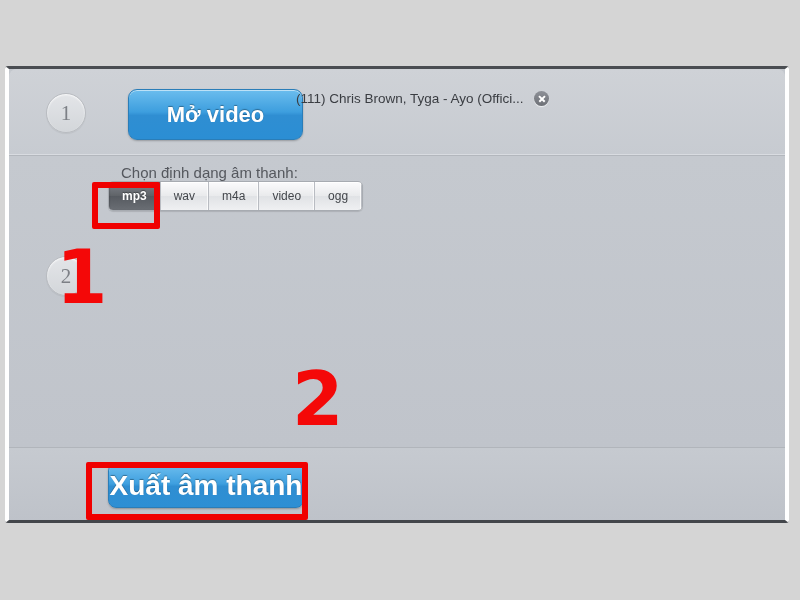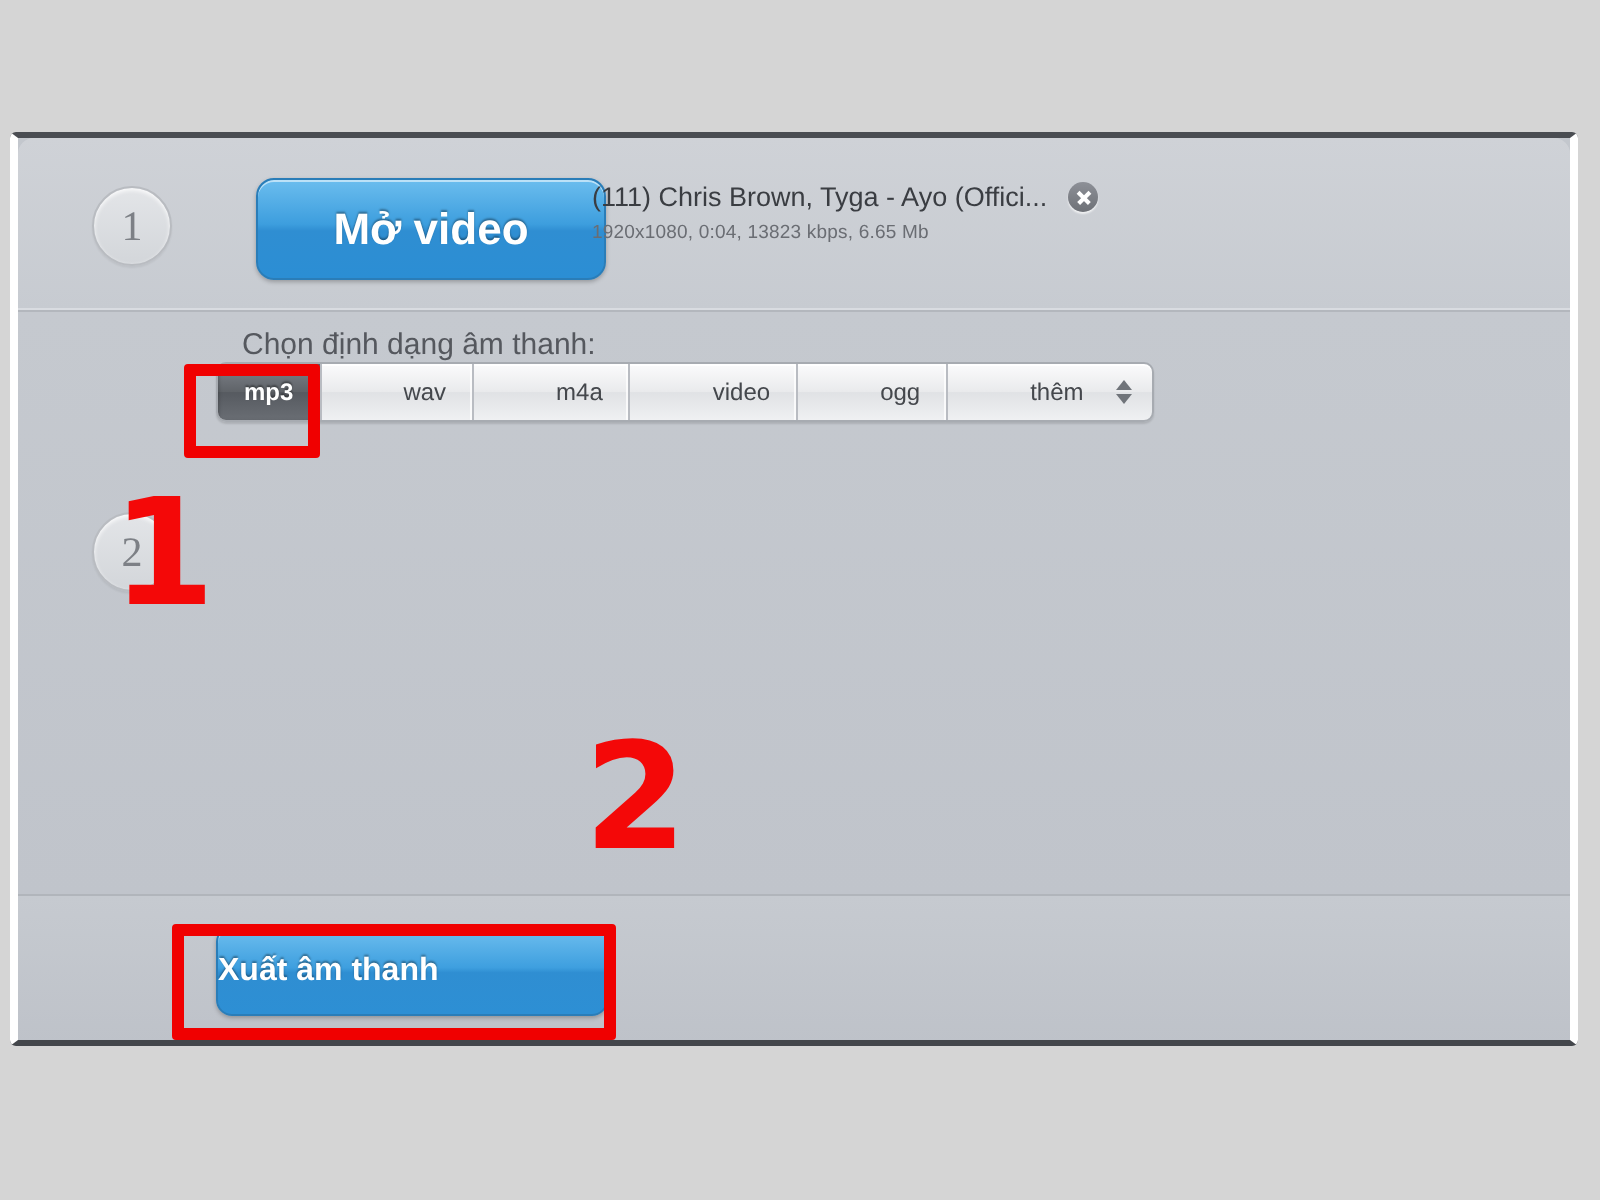--- a/index.html
+++ b/index.html
@@ -166,21 +166,20 @@
     left: 99px;
     top: 25px;
     height: 28px;
     display: flex;
     border-radius: 5px;
     border: 1px solid #a7abb1;
     background: linear-gradient(180deg, #fbfbfc 0%, #e9eaec 50%, #e0e2e5 51%, #eff0f2 100%);
     box-shadow: inset 0 1px 0 rgba(255,255,255,0.9),
                 0 1px 1px rgba(0,0,0,0.12);
     overflow: hidden;
-    gap: 28px;
   }
 
   .seg {
     position: relative;
     height: 28px;
     line-height: 28px;
     padding: 0 13px;
     font-size: 12px;
     color: #44474c;
     text-align: center;
@@ -235,24 +234,24 @@
     left: 99px;
     top: 15px;
     width: 194px;
     height: 43px;
     border-radius: 8px;
     background: linear-gradient(180deg, #6fbfef 0%, #3e9fdf 46%, #2f8ed2 52%, #2d8fd4 100%);
     border: 1px solid #2a7db8;
     box-shadow: inset 0 1px 0 rgba(255,255,255,0.55),
                 0 1px 2px rgba(0,0,0,0.25);
     color: #ffffff;
-    font-size: 16px;
+    font-size: 28px;
     font-weight: bold;
     line-height: 43px;
-    text-align: left;
+    text-align: center;
     text-shadow: 0 -1px 1px rgba(0,0,0,0.35);
     cursor: pointer;
   }
 
   
   .annot-box {
     position: absolute;
     border: 6px solid #f00000;
     border-radius: 2px;
     box-sizing: border-box;
@@ -284,43 +283,35 @@
 
       <div id="section-open">
 
         <div class="step-circle" id="step1-circle">1</div>
 
         <div id="open-video-button">Mở video</div>
 
         <div id="file-info">
           <span id="file-name">(111) Chris Brown, Tyga - Ayo (Offici...</span>
           <span id="file-remove-icon"></span>
-          <div id="file-meta">1920x1080, 0:04, 13823 kbps, 6.65 Mb</div>
         </div>
       </div>
 
       <div id="section-format">
 
         <div class="step-circle" id="step2-circle">2</div>
 
         <div id="format-label">Chọn định dạng âm thanh:</div>
 
         <div id="segmented-control">
           <div class="seg selected">mp3</div>
           <div class="seg">wav</div>
           <div class="seg">m4a</div>
           <div class="seg">video</div>
           <div class="seg">ogg</div>
-          <div class="seg stepper">
-            <span>thêm</span>
-            <span class="stepper-arrows">
-              <i class="up"></i>
-                <i class="down"></i>
-            </span>
-          </div>
         </div>
       </div>
 
       <div id="section-export">
 
         <div id="export-button">Xuất âm thanh</div>
       </div>
 
     </div>
   </div>

